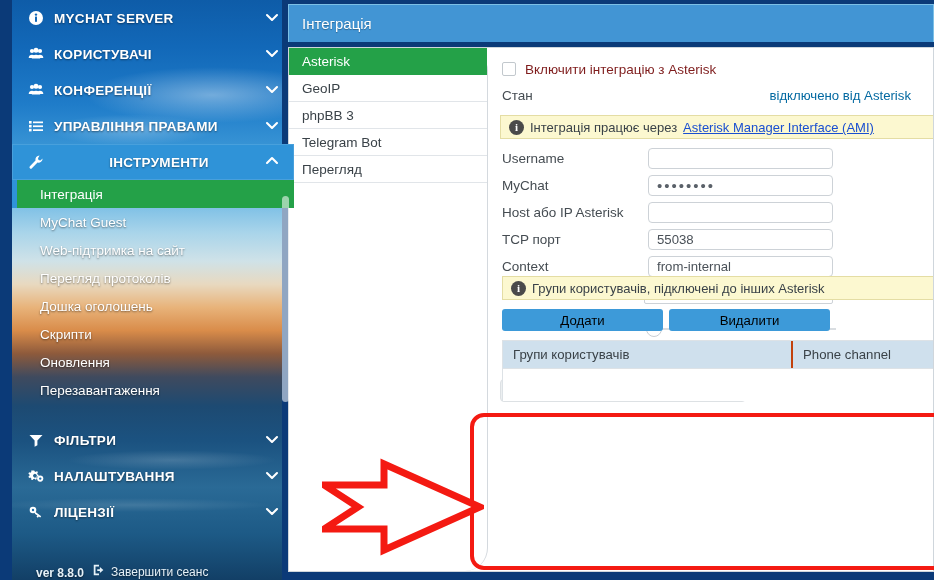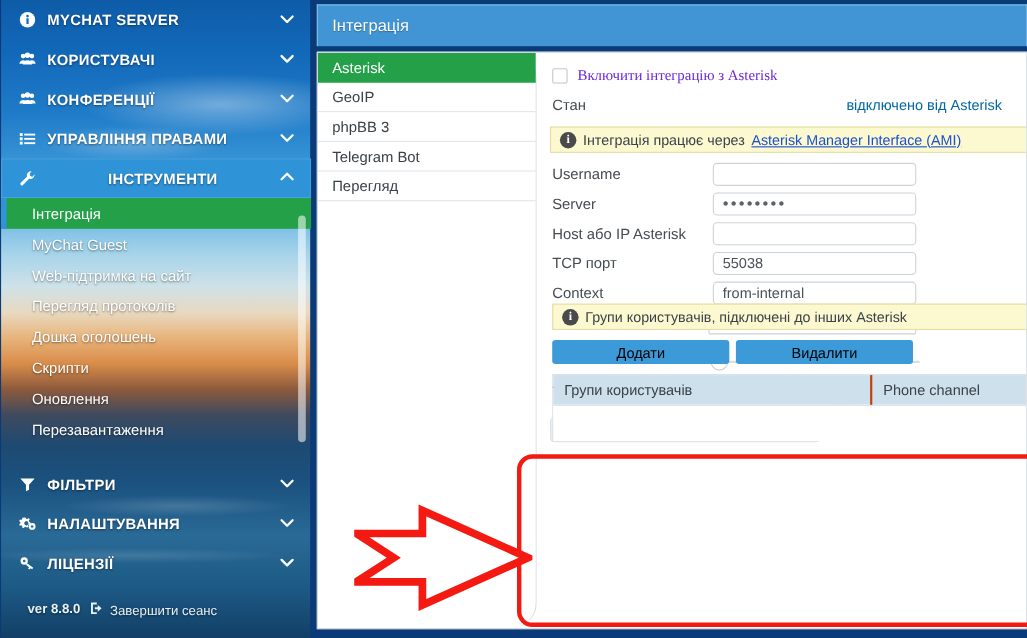--- a/index.html
+++ b/index.html
@@ -6,21 +6,21 @@
   html, body {
     width: 934px; height: 580px;
     overflow: hidden;
     font-family: "Liberation Sans", sans-serif;
     background: #0b3a78;
   }
   #app { position: relative; width: 934px; height: 580px; }
 
   
   #sidebar {
-    position: absolute; left: 1px; top: 0; width: 282px; height: 580px;
+    position: absolute; left: 12px; top: 0; width: 282px; height: 580px;
     overflow: hidden;
     background: linear-gradient(180deg,
       #0e5ca8 0%, #1268b8 8%, #1f7cc9 18%, #3e9ad8 27%,
       #6fb9e4 34%, #a8d4ea 40%, #cfe2e8 45%, #e8d9c0 49%,
       #e8b37a 53%, #d98c4a 57%, #8d5a3c 61%, #3f4a5e 65%,
       #1d4a72 70%, #1b5280 76%, #2a6a96 84%, #1d5a86 92%, #123f66 100%);
   }
   #sidebar::after{
     content:""; position:absolute; left:0; top:0; width:100%; height:100%;
     background:
@@ -57,21 +57,21 @@
   }
   .sub-scroll {
     position: absolute; right: 5px; top: 196px; width: 7px; height: 206px;
     background: rgba(255,255,255,.55); border-radius: 4px; z-index: 3;
   }
 
   .spacer { height: 14px; }
 
   #sidebar-footer {
     position: absolute; left: 0; bottom: 0; width: 282px; height: 34px;
-    display: flex; align-items: flex-start; padding-left: 24px; gap: 8px;
+    display: flex; align-items: flex-end; padding-left: 24px; gap: 8px;
     z-index: 3; color: #e6f1f8; font-size: 12px;
     text-shadow: 0 1px 2px rgba(0,0,0,.55);
   }
   #sidebar-footer .ver { font-weight: 700; }
   #sidebar-footer .logout { display: flex; align-items: center; gap: 5px; cursor: pointer; }
 
   
   #content { position: absolute; left: 282px; top: 0; width: 652px; height: 580px; background: #0b3a78; }
 
   #page-header {
@@ -95,21 +95,21 @@
   }
   .int-item.active { background: #24a148; color: #ffffff; border-bottom-color:#24a148; }
 
   
   #form-pane { flex: 1; position: relative; padding: 8px 0 0 0; overflow: hidden; }
   .row { display: flex; align-items: center; height: 27px; padding-left: 14px; }
   .row .lbl { width: 134px; font-size: 13.5px; color: #454c52; flex-shrink: 0; }
 
   .cbx-row { display:flex; align-items:center; height: 26px; padding-left: 14px; gap: 9px; }
   .cbx { width: 14px; height: 14px; border: 1px solid #c2c8cd; border-radius: 2px; background:#fff; }
-  .cbx-label { font-size: 13.5px; color: #6d28d9; font-family: Liberation Serif, serif; }
+  .cbx-label { font-size: 13.5px; color: #7f1d1d; }
 
   .state-val { flex:1; text-align: right; padding-right: 22px; color: #0369a1; font-size: 13.2px; }
 
   .infobar {
     margin: 6px 0 6px 12px; width: 438px; min-height: 24px;
     background: #fcf8d0; border: 1px solid #e4dda4;
     display: flex; align-items: center; gap: 6px; padding: 3px 8px;
     font-size: 13px; color: #3a4248;
   }
   .infobar a { color: #1a4fd0; text-decoration: underline; }
@@ -410,21 +410,21 @@
           <span>Інтеграція працює через</span>
           <a href="#">Asterisk Manager Interface (AMI)</a>
         </div>
 
         <div class="row">
           <span class="lbl">Username</span>
           <span class="inp"></span>
         </div>
 
         <div class="row">
-          <span class="lbl">Server</span>
+          <span class="lbl">MyChat</span>
           <span class="inp dots">••••••••</span>
         </div>
 
         <div class="row">
           <span class="lbl">Host або IP Asterisk</span>
           <span class="inp"></span>
         </div>
 
         <div class="row">
           <span class="lbl">TCP порт</span>

